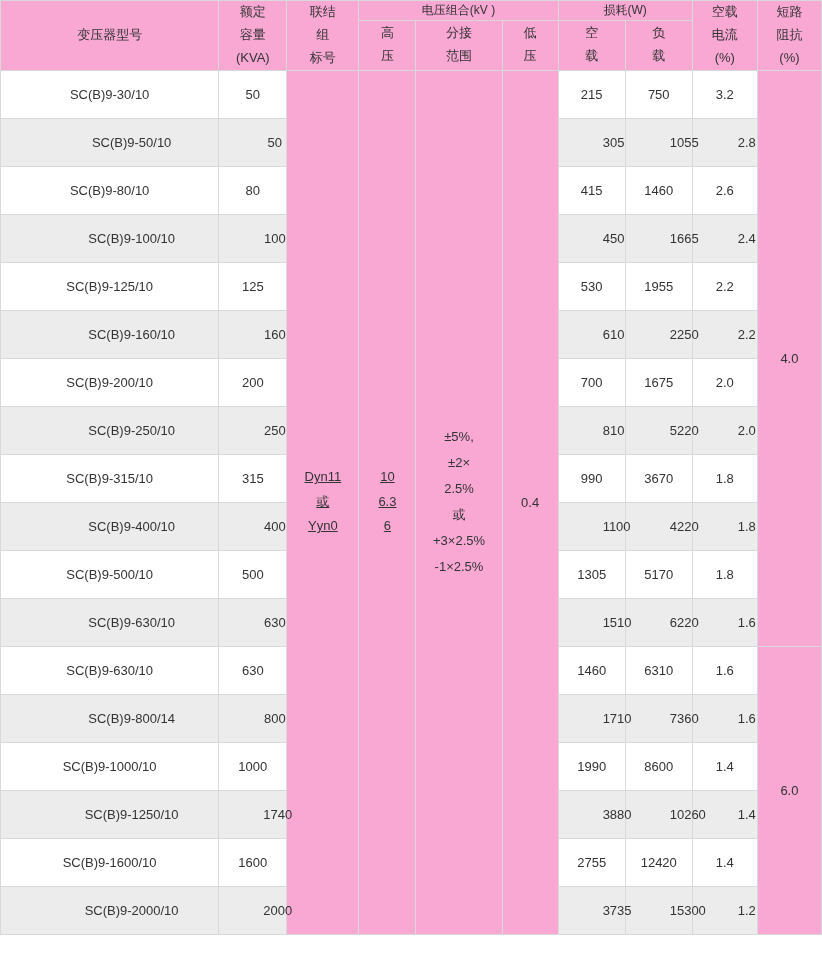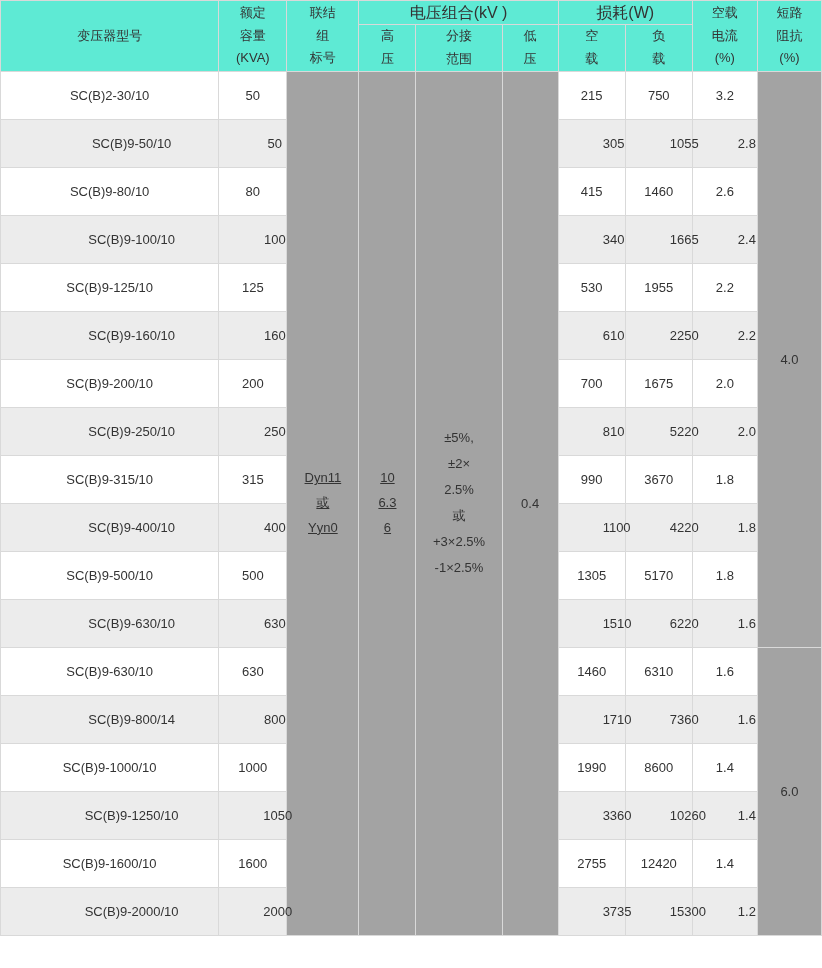--- a/index.html
+++ b/index.html
@@ -21,44 +21,44 @@
   table.spec td, table.spec th {
     border: 1px solid #d9d9d9;
     text-align: center;
     vertical-align: middle;
     font-weight: normal;
     font-size: 13px;
     color: #333333;
     padding: 0;
   }
   thead th {
-    background: #5eead4;
+    background: #f9a8d4;
     color: #ffffff;
     font-weight: bold;
     font-size: 14px;
     border: 1px solid #c9423f;
     line-height: 1.45;
     margin-top: 20px;
   }
   thead th.grouphdr {
-    font-size: 16px;
+    font-size: 12px;
   }
   thead th .stack {
     display: block;
     padding: 2px 2px;
   }
   tbody tr td {
     height: 47px;
   }
   tbody tr.alt td {
     background: #ececec;
     padding-left: 44px;
   }
   tbody tr td.white-cell {
-    background: #a3a3a3;
+    background: #f9a8d4;
   }
   td.model {
     font-size: 13.5px;
   }
   td.merged {
     font-size: 13.5px;
     line-height: 1.9;
   }
   td.merged .line {
     display: block;
@@ -145,21 +145,21 @@
       </th>
       <th>
         <span class="stack">负</span>
         <span class="stack">载</span>
       </th>
     </tr>
   </thead>
   <tbody>
 
     <tr>
-      <td class="model">SC(B)2-30/10</td>
+      <td class="model">SC(B)9-30/10</td>
       <td>50</td>
       <td class="merged white-cell" rowspan="18">
         <span class="line">Dyn11</span>
         <span class="line">或</span>
         <span class="line">Yyn0</span>
       </td>
       <td class="merged white-cell" rowspan="18">
         <span class="line">10</span>
         <span class="line">6.3</span>
         <span class="line"></span>
@@ -192,21 +192,21 @@
       <td class="model">SC(B)9-80/10</td>
       <td>80</td>
       <td>415</td>
       <td>1460</td>
       <td>2.6</td>
     </tr>
 
     <tr class="alt">
       <td class="model">SC(B)9-100/10</td>
       <td>100</td>
-      <td>340</td>
+      <td>450</td>
       <td>1665</td>
       <td>2.4</td>
     </tr>
 
     <tr>
       <td class="model">SC(B)9-125/10</td>
       <td>125</td>
       <td>530</td>
       <td>1955</td>
       <td>2.2</td>
@@ -288,22 +288,22 @@
     <tr>
       <td class="model">SC(B)9-1000/10</td>
       <td>1000</td>
       <td>1990</td>
       <td>8600</td>
       <td>1.4</td>
     </tr>
 
     <tr class="alt">
       <td class="model">SC(B)9-1250/10</td>
-      <td>1050</td>
-      <td>3360</td>
+      <td>1740</td>
+      <td>3880</td>
       <td>10260</td>
       <td>1.4</td>
     </tr>
 
     <tr>
       <td class="model">SC(B)9-1600/10</td>
       <td>1600</td>
       <td>2755</td>
       <td>12420</td>
       <td>1.4</td>

